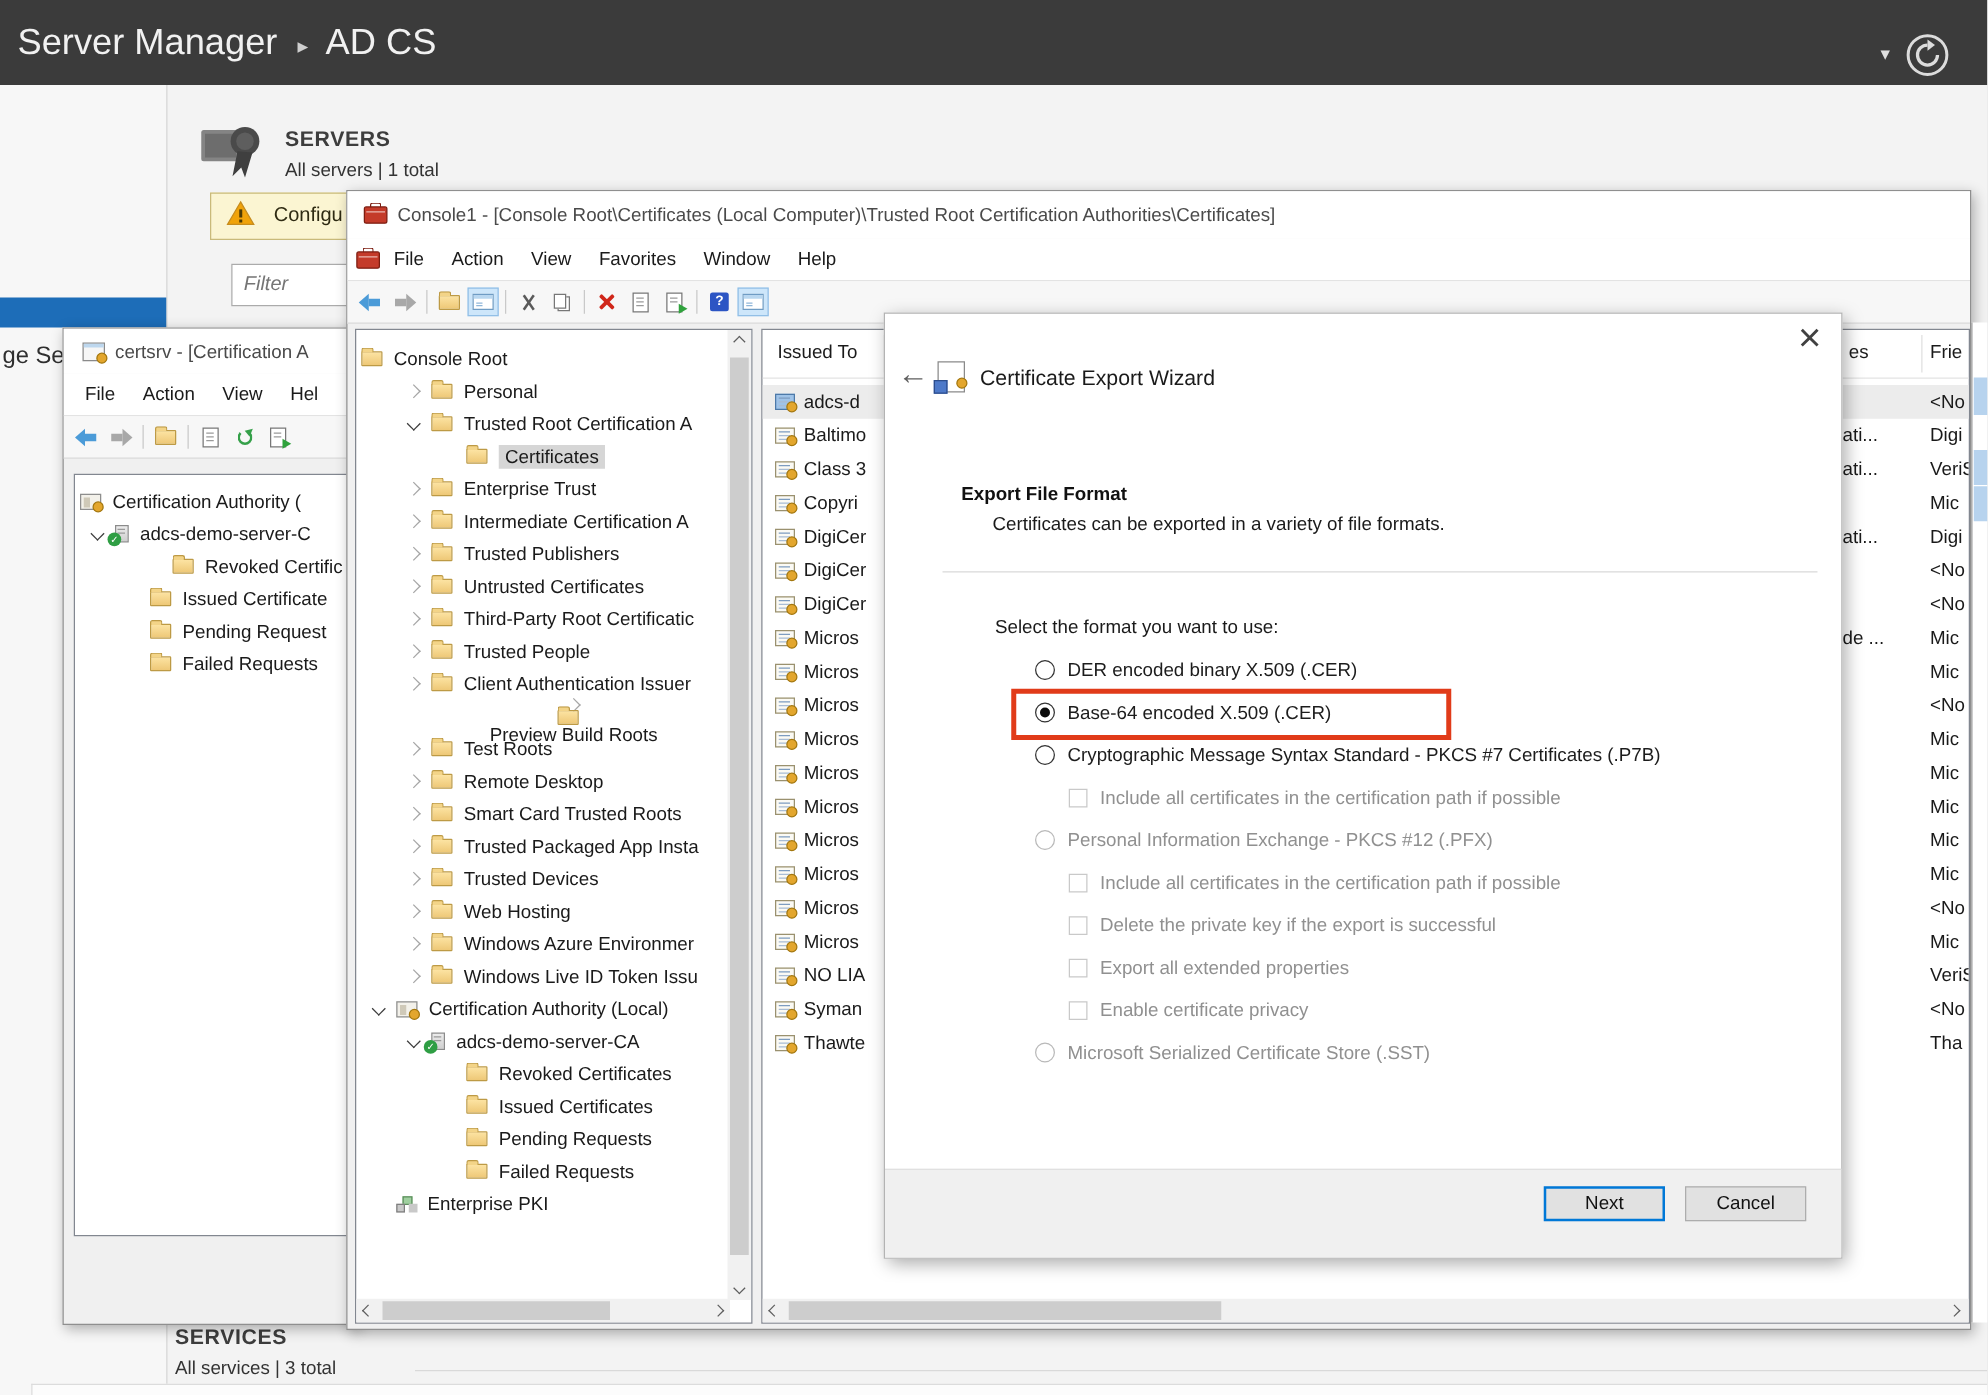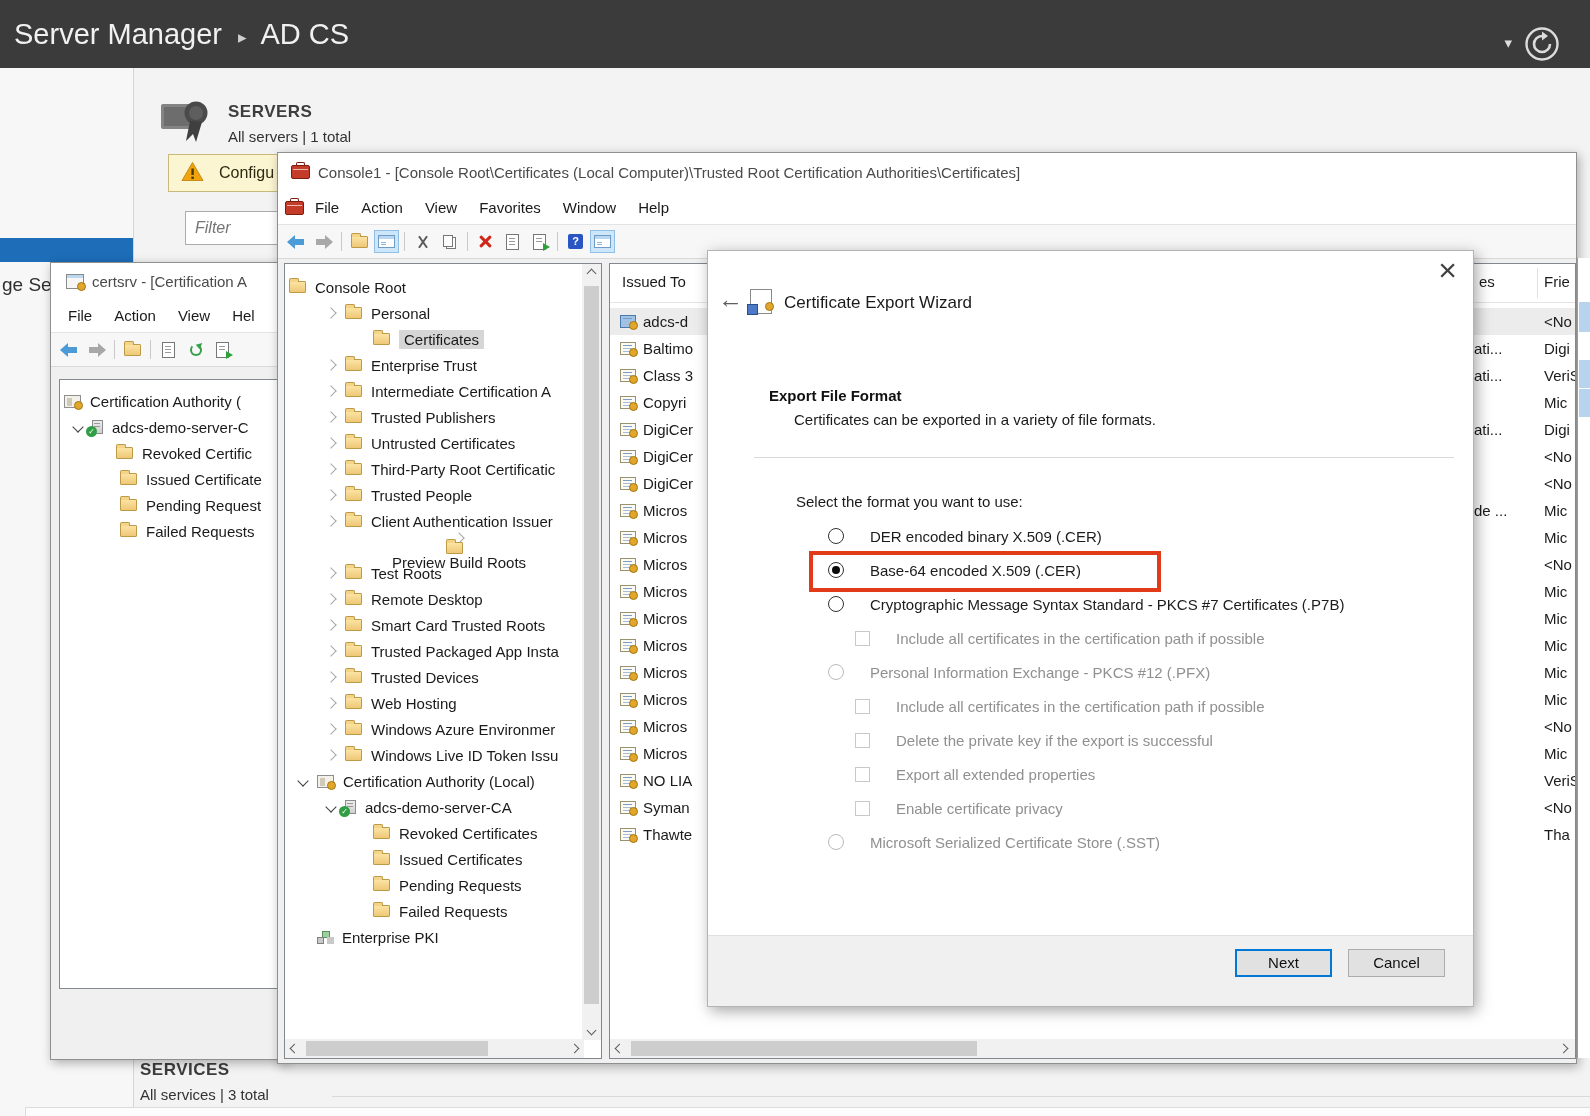--- a/index.html
+++ b/index.html
@@ -125,21 +125,21 @@
   #wizard{left:707px;top:250px;width:765px;height:755px;background:#fff;border:1px solid #b3b3b3;box-shadow:3px 4px 14px rgba(0,0,0,.35);}
   #wiz-close{position:absolute;right:16px;top:2px;font-size:32px;font-weight:300;color:#414141;line-height:34px;}
   #wiz-back{position:absolute;left:10px;top:34px;font-size:25px;color:#5f5f5f;}
   #wiz-icon{position:absolute;left:42px;top:38px;}
   #wiz-title{position:absolute;left:76px;top:42px;font-size:17px;color:#1a1a1a;}
   #wiz-heading{position:absolute;left:61px;top:136px;font-size:15px;font-weight:bold;color:#111;}
   #wiz-desc{position:absolute;left:86px;top:160px;font-size:15px;color:#1a1a1a;}
   #wiz-sep{position:absolute;left:46px;top:206px;width:700px;height:1px;background:#d9d9d9;}
   #wiz-prompt{position:absolute;left:88px;top:242px;font-size:15px;color:#1a1a1a;}
   #wiz-options{position:absolute;left:120px;top:268px;width:620px;}
-  .opt-row{display:flex;align-items:center;height:34px;position:relative;gap:16px;}
+  .opt-row{display:flex;align-items:center;height:34px;position:relative;}
   .opt-label{margin-left:10px;font-size:15px;color:#1c1c1c;white-space:nowrap;}
   .opt-label.dis-t{color:#909090;}
   .radio{width:16px;height:16px;border:1px solid #333;border-radius:50%;background:#fff;position:relative;flex:none;box-sizing:border-box;}
   .radio.sel::after{content:'';position:absolute;left:3px;top:3px;width:8px;height:8px;border-radius:50%;background:#0a0a0a;}
   .radio.dis{border-color:#b9b9b9;}
   .cb{width:15px;height:15px;border:1px solid #9f9f9f;background:#fff;flex:none;box-sizing:border-box;}
   .cb.dis{border-color:#c9c9c9;}
   .opt-row.hl::after{content:'';position:absolute;left:-19px;top:-2px;width:344px;height:33px;border:4px solid #e13b19;pointer-events:none;}
   #wiz-footer{position:absolute;left:0;bottom:0;width:100%;height:70px;background:#f0f0f0;border-top:1px solid #e0e0e0;}
   .btn{position:absolute;width:97px;height:28px;background:#e1e1e1;border:1px solid #adadad;font-size:15px;color:#111;text-align:center;line-height:26px;box-sizing:border-box;}
@@ -242,21 +242,21 @@
             <span class="tree-ic ca-ic"></span>
             <span class="tree-label">Certification Authority (</span>
           </div>
           <div class="tree-row" style="padding-left: 4px;">
             <span class="chev-slot">
               <span class="chev d"></span>
             </span>
             <span class="tree-ic server-ic"></span>
             <span class="tree-label">adcs-demo-server-C</span>
           </div>
-          <div class="tree-row" style="padding-left: 28px;">
+          <div class="tree-row" style="padding-left: 50px;">
             <span class="chev-slot"></span>
             <span class="tree-ic folder-ic"></span>
             <span class="tree-label">Revoked Certific</span>
           </div>
           <div class="tree-row" style="padding-left: 32px;">
             <span class="chev-slot"></span>
             <span class="tree-ic folder-ic"></span>
             <span class="tree-label">Issued Certificate</span>
           </div>
           <div class="tree-row" style="padding-left: 32px;">
@@ -335,20 +335,27 @@
             <span class="tree-ic folder-ic"></span>
             <span class="tree-label">Console Root</span>
           </div>
           <div class="tree-row" style="padding-left: 32px;">
             <span class="chev-slot">
               <span class="chev r"></span>
             </span>
             <span class="tree-ic folder-ic"></span>
             <span class="tree-label">Personal</span>
           </div>
+          <div class="tree-row" style="padding-left: 32px;">
+            <span class="chev-slot">
+              <span class="chev d"></span>
+            </span>
+            <span class="tree-ic folder-ic"></span>
+            <span class="tree-label">Trusted Root Certification A</span>
+          </div>
           <div class="tree-row" style="padding-left: 60px;">
             <span class="chev-slot"></span>
             <span class="tree-ic folder-ic"></span>
             <span class="tree-label tsel">Certificates</span>
           </div>
           <div class="tree-row" style="padding-left: 32px;">
             <span class="chev-slot">
               <span class="chev r"></span>
             </span>
             <span class="tree-ic folder-ic"></span>

